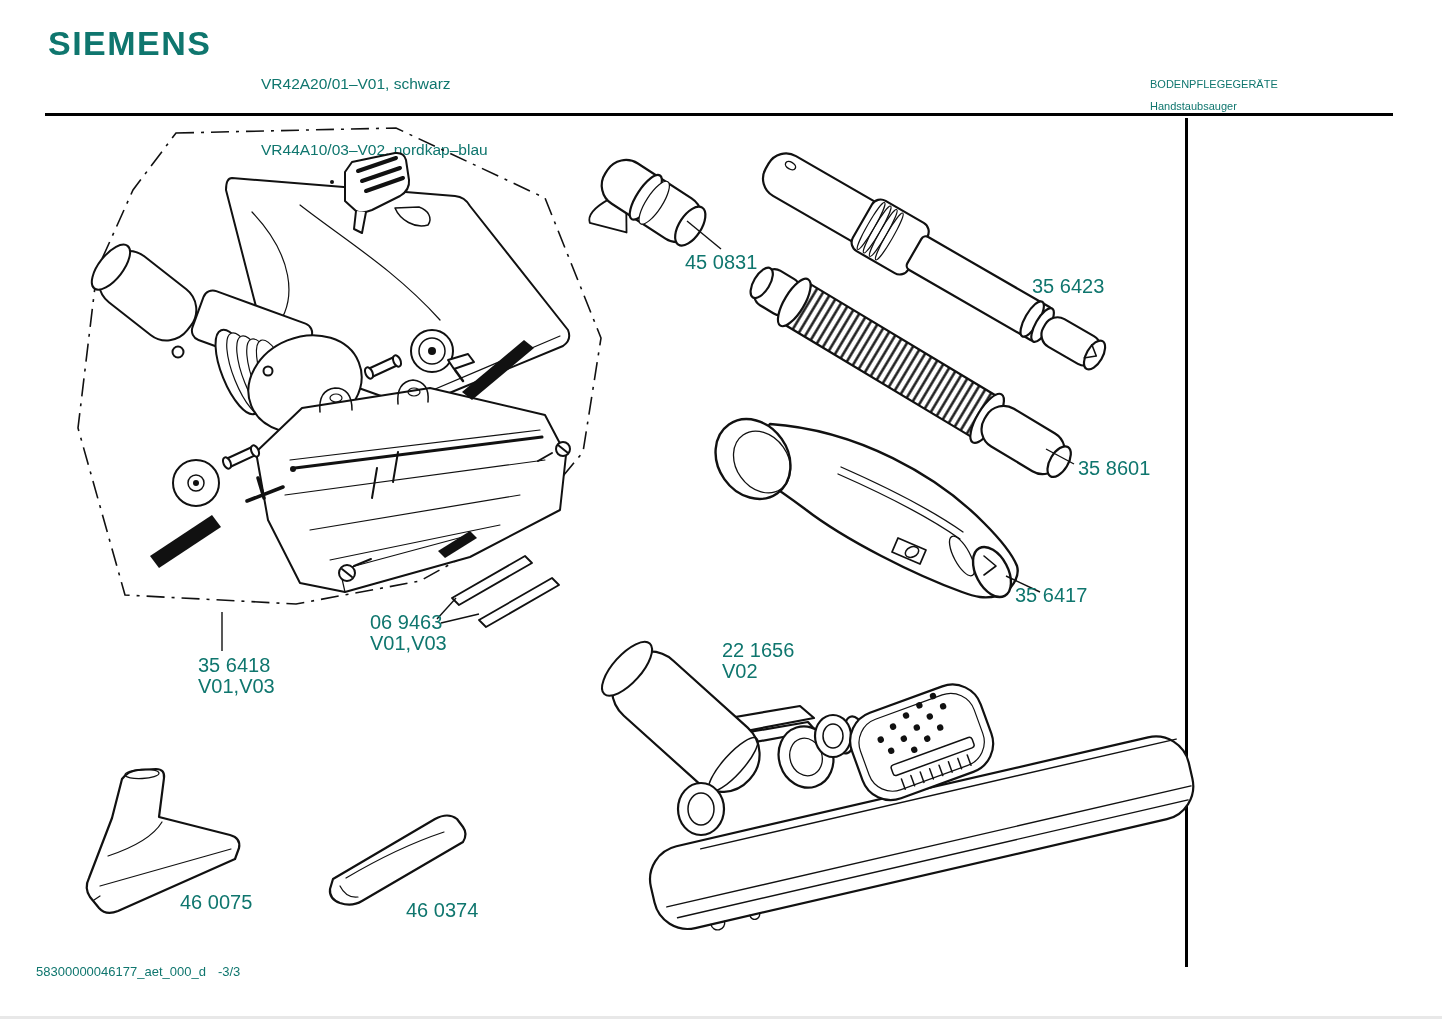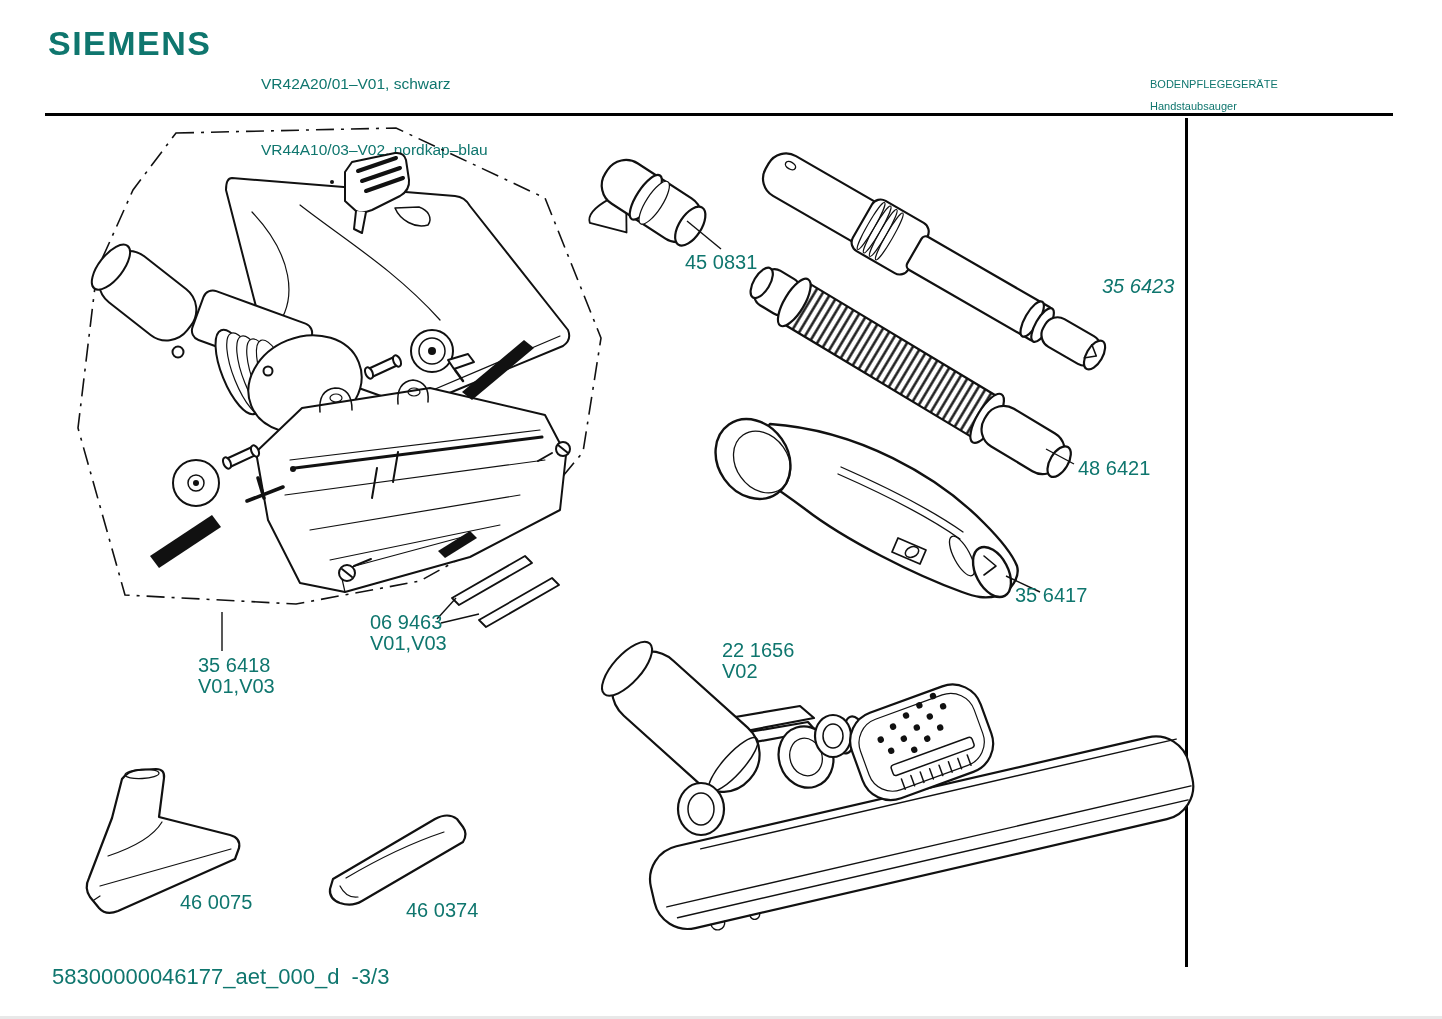--- a/index.html
+++ b/index.html
@@ -10,21 +10,21 @@
   .abs{position:absolute;}
   .brand{
     left:48px;top:24px;font-size:34px;font-weight:800;letter-spacing:1.5px;
   }
   .models{left:261px;top:29px;font-size:15.5px;line-height:22px;white-space:pre;}
   .right-head{left:1150px;top:29px;font-size:11px;line-height:22px;margin-top:44px;}
   .hrule{left:45px;top:113px;width:1348px;height:3px;background:#000;}
   .vrule{left:1185px;top:118px;width:3px;height:849px;background:#000;}
   .plabel{font-size:20px;line-height:21px;white-space:nowrap;}
   .plabel span{display:block;}
-  .footer{left:52px;top:964px;font-size:22px;}
+  .footer{left:36px;top:964px;font-size:13px;}
   .footer .pg{margin-left:12px;}
   svg{position:absolute;left:0;top:0;}
 </style>
 </head>
 <body>
 
 <div class="sheet">
 
   <div class="abs brand">SIEMENS</div>
   <div class="abs models">
@@ -239,25 +239,25 @@
       <path d="M1006,576 L1040,592"></path>
       <path d="M222,651 L222,612"></path>
       <path d="M437,619 L456,598"></path>
       <path d="M441,623 L479,614"></path>
     </g>
   </svg>
 
   <div class="abs plabel" style="left:685px;top:252px;">
     <span>45 0831</span>
   </div>
-  <div class="abs plabel" style="left:1102px;top:276px;font-style:italic;">
+  <div class="abs plabel" style="left:1032px;top:276px;">
     <span>35 6423</span>
   </div>
   <div class="abs plabel" style="left:1078px;top:458px;">
-    <span>48 6421</span>
+    <span>35 8601</span>
   </div>
   <div class="abs plabel" style="left:1015px;top:585px;">
     <span>35 6417</span>
   </div>
   <div class="abs plabel" style="left:370px;top:612px;">
     <span>06 9463</span>
     <span>V01,V03</span>
   </div>
   <div class="abs plabel" style="left:190px;top:655px;margin-left:8px;">
     <span>35 6418</span>

